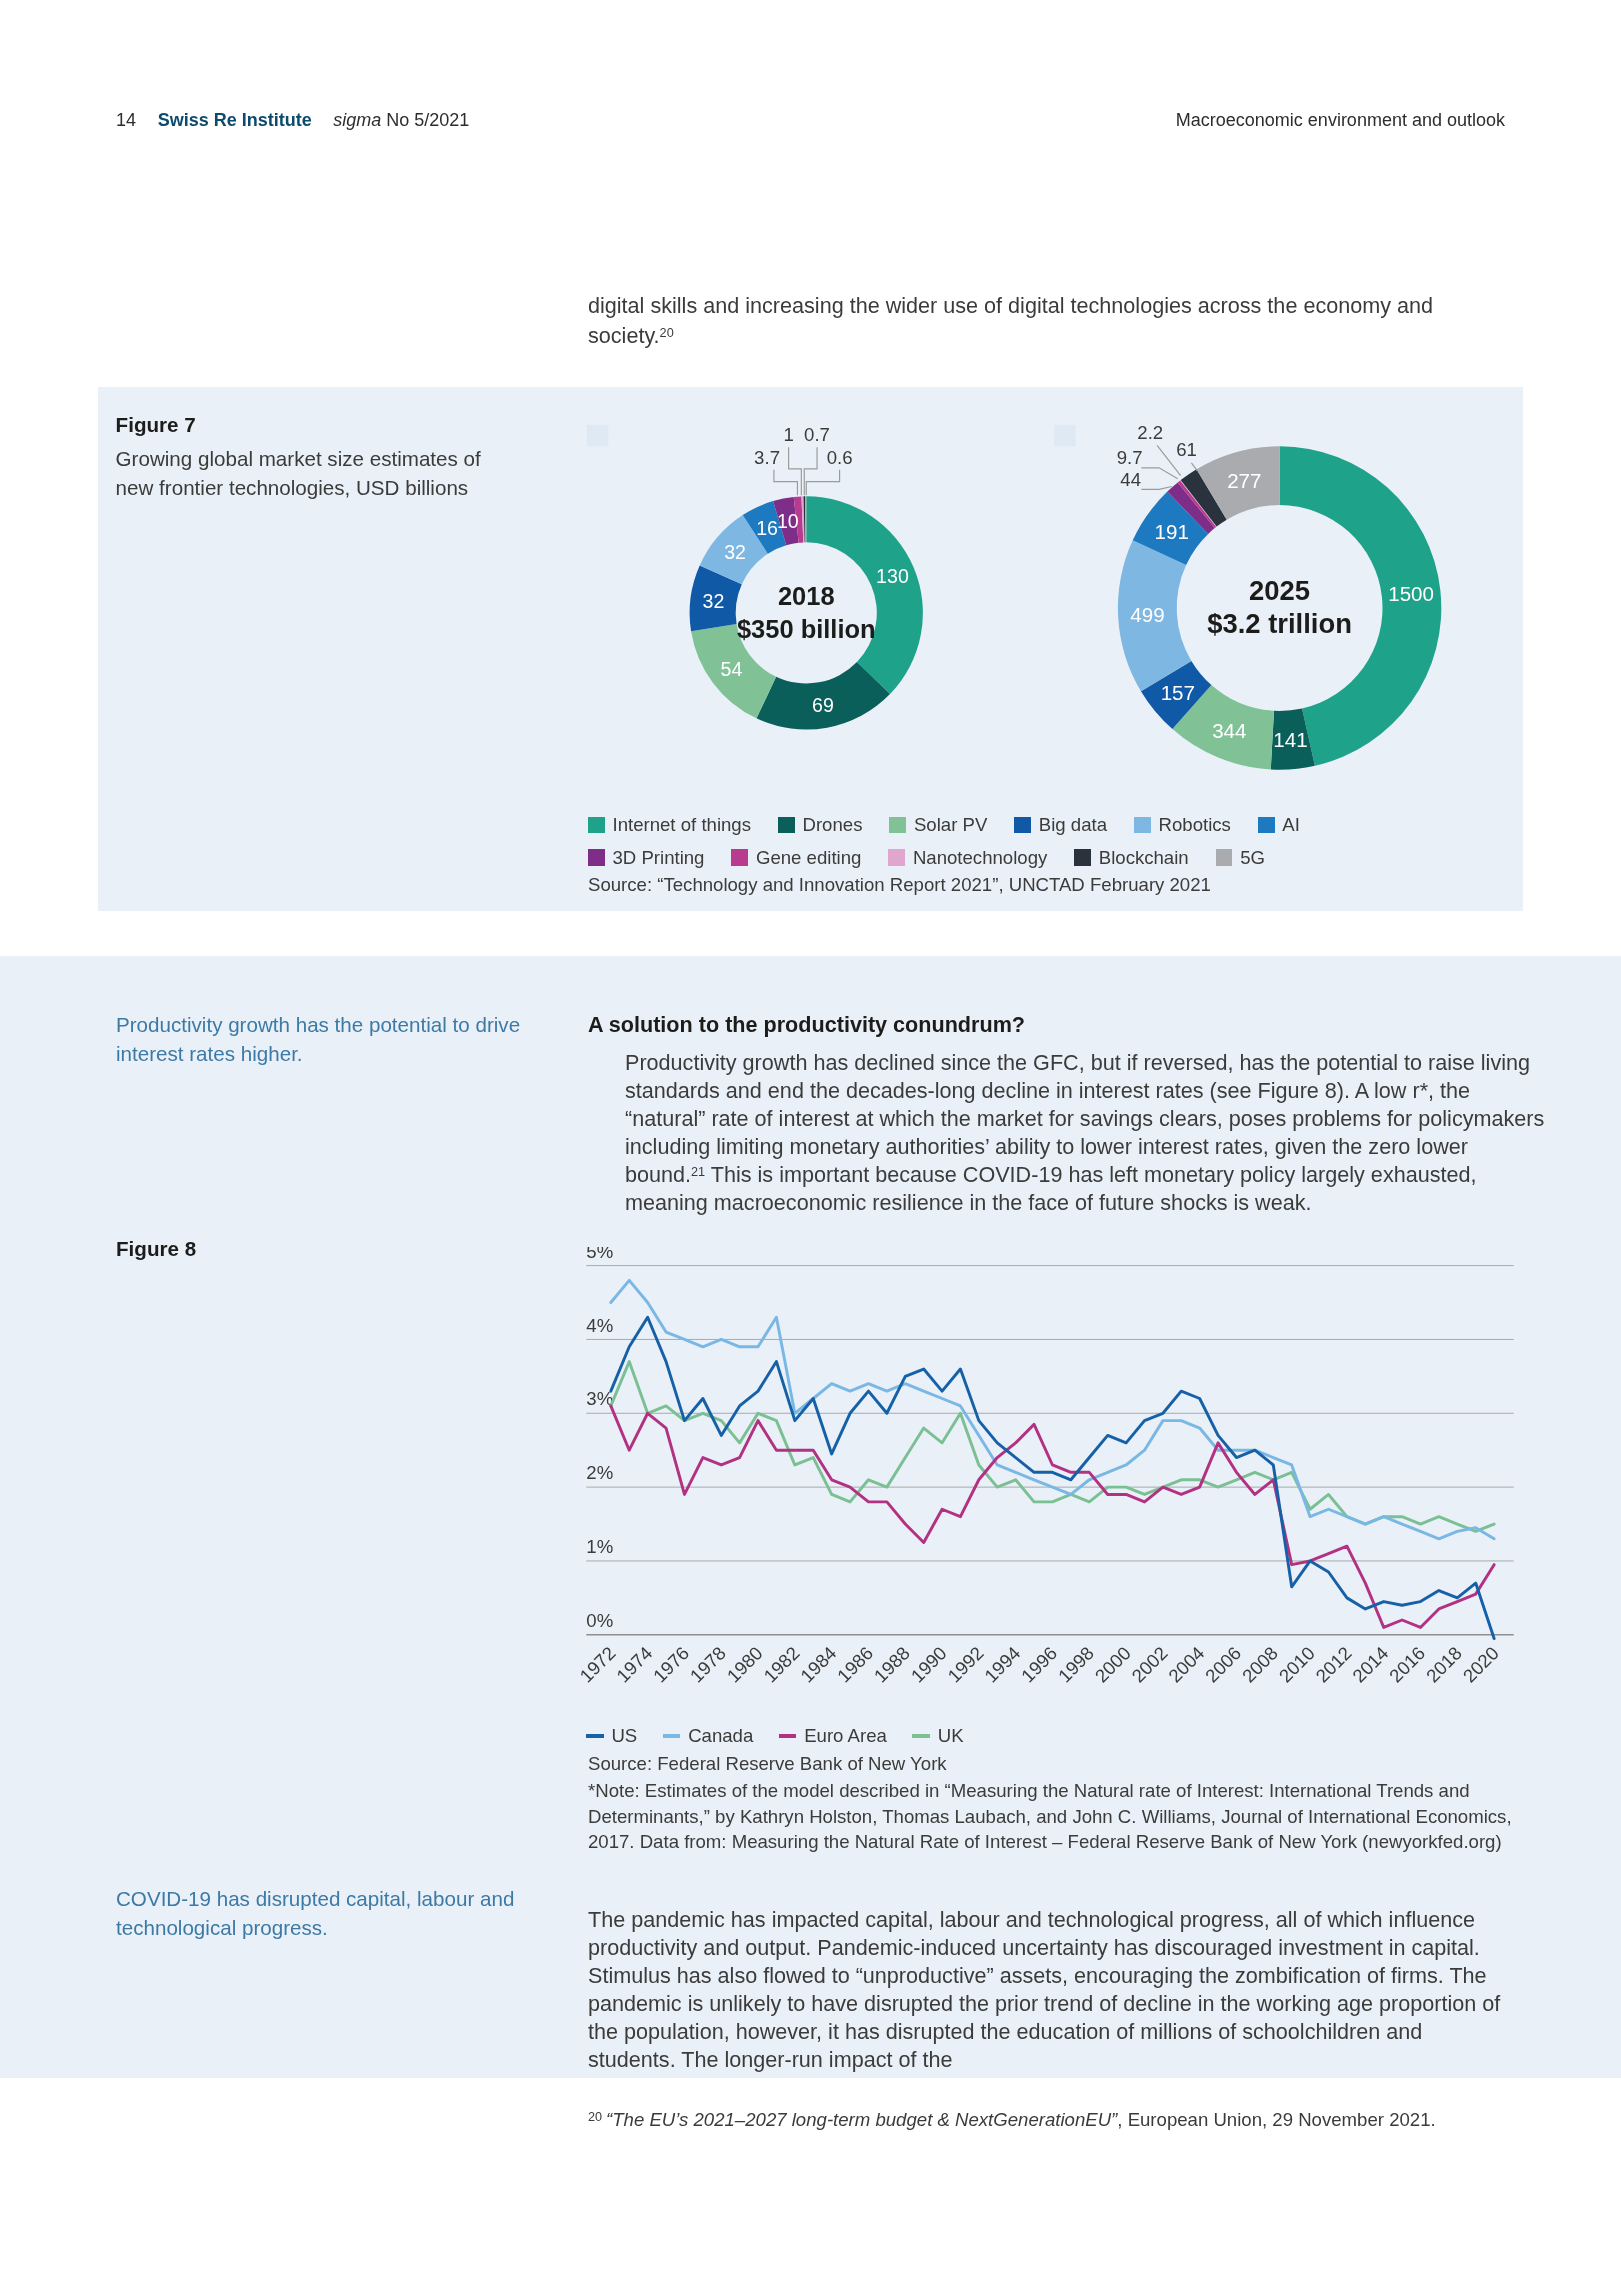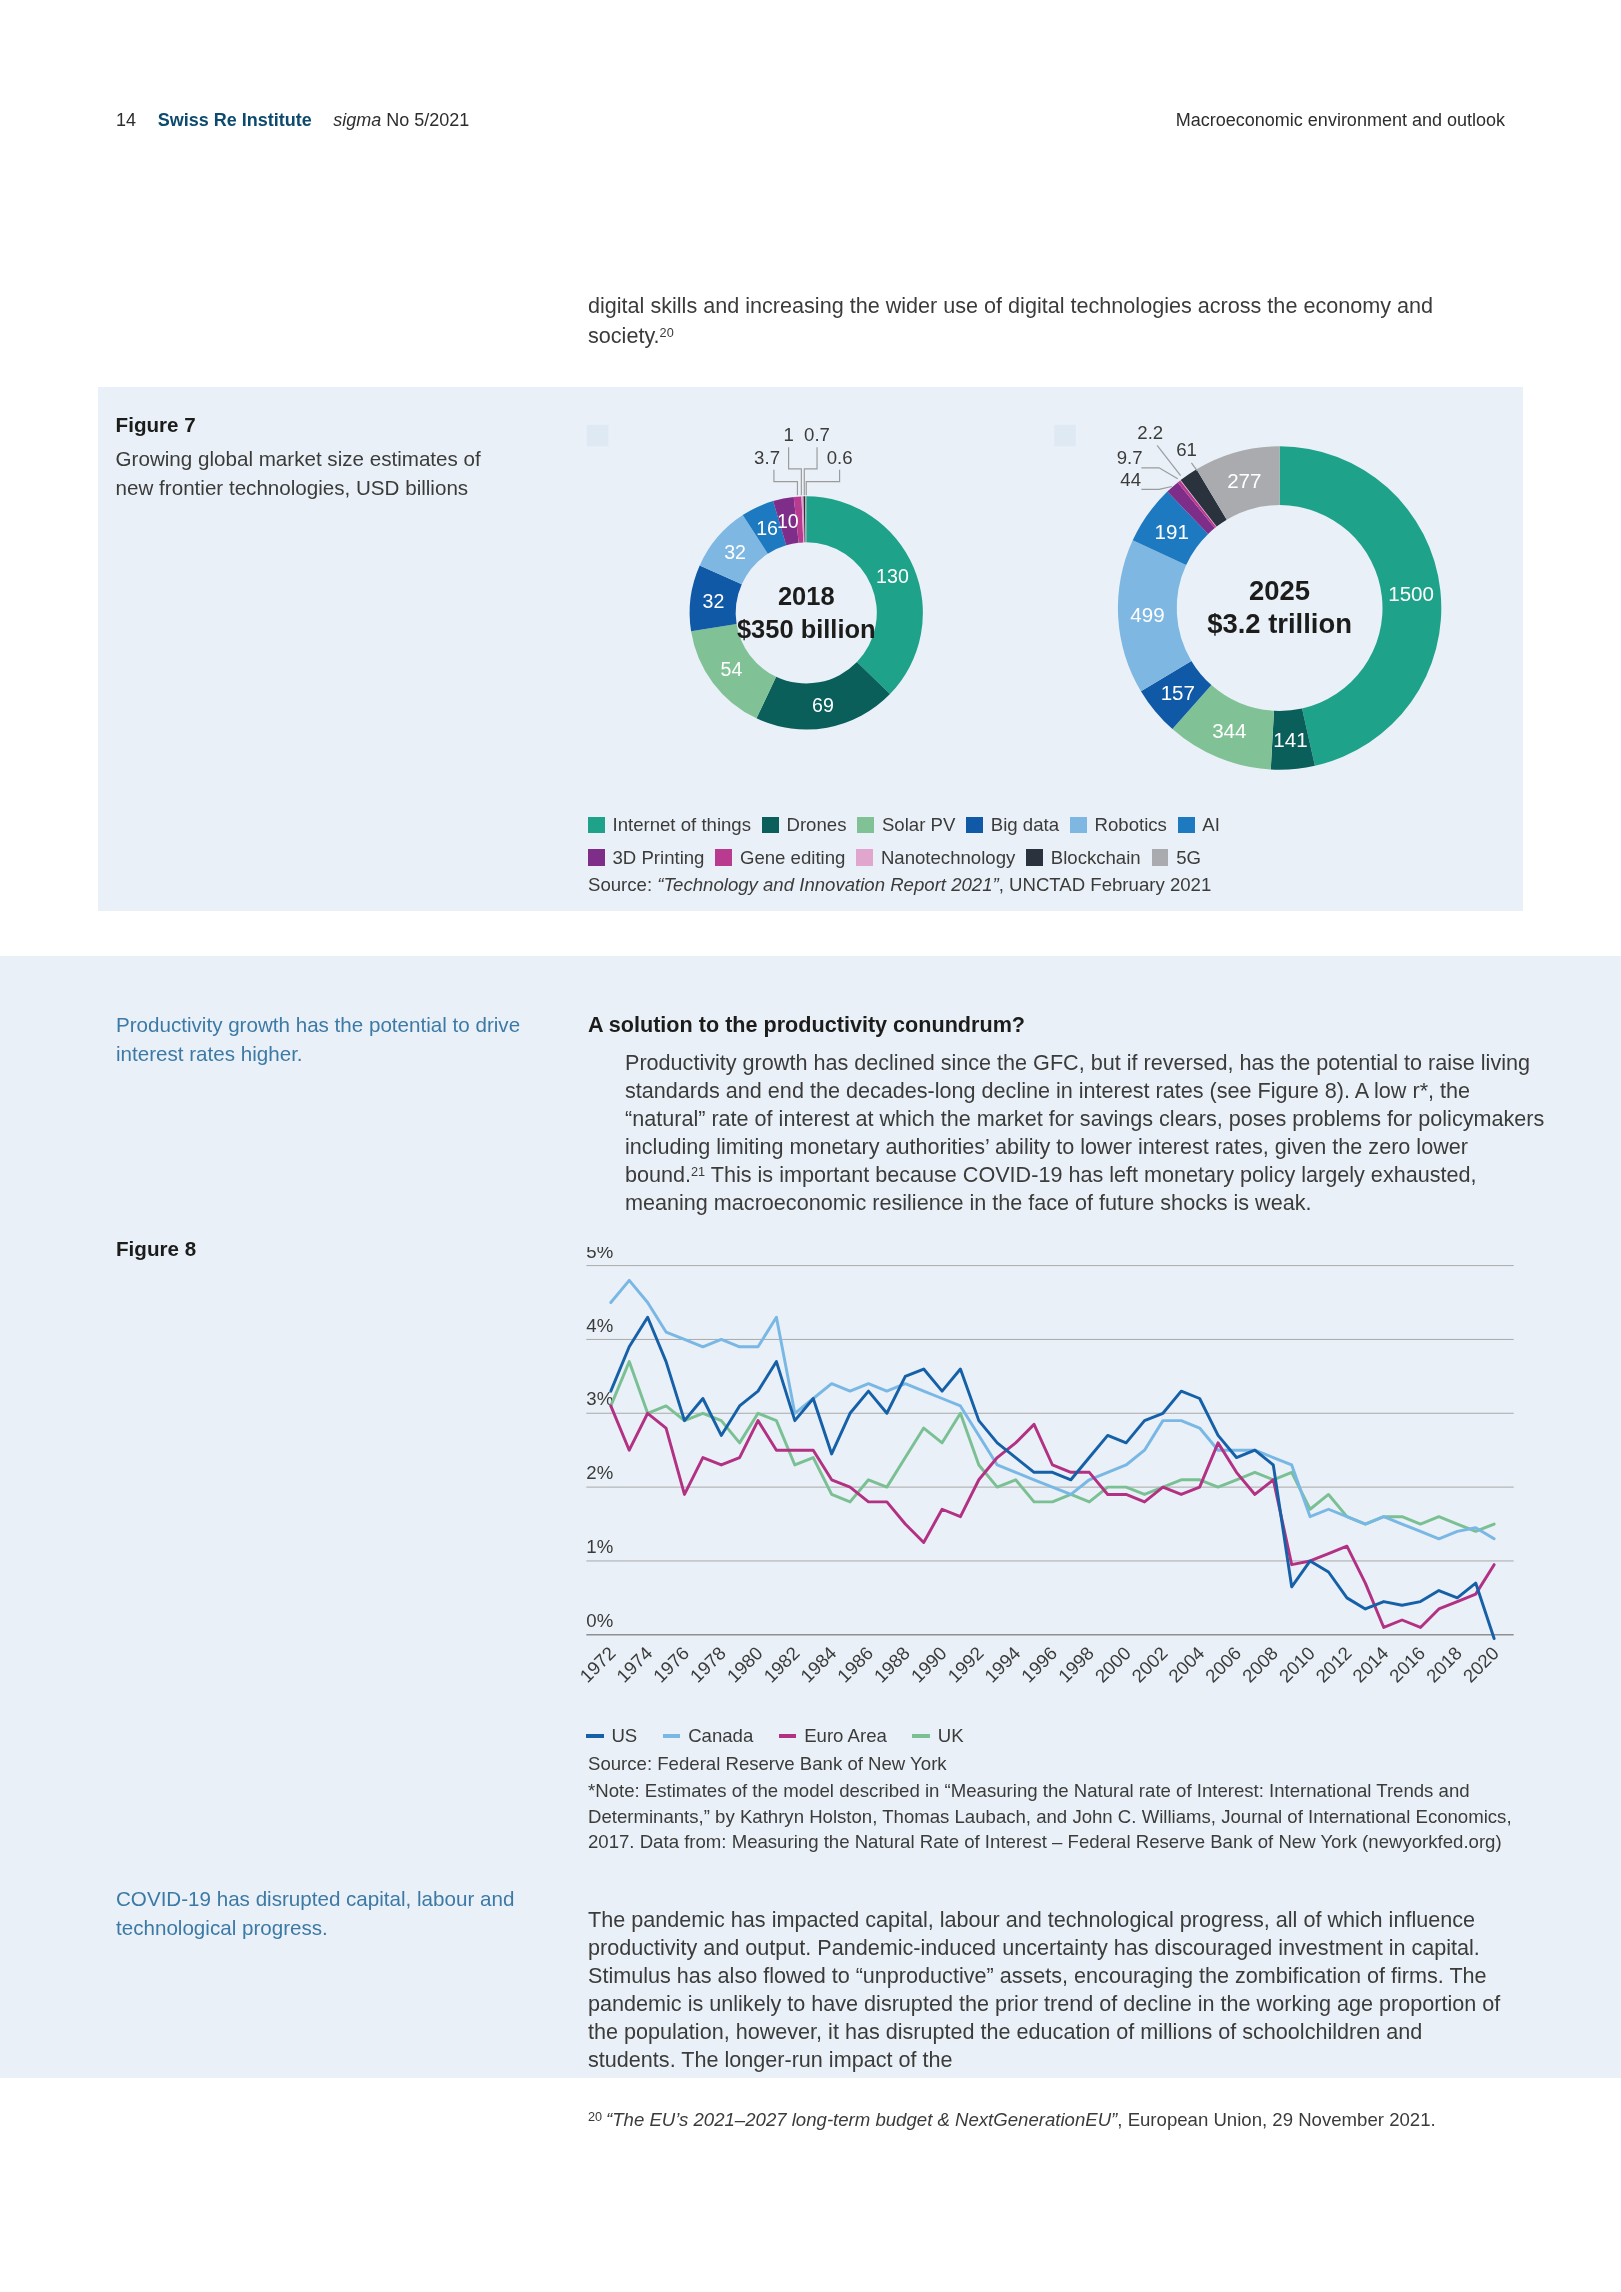--- a/index.html
+++ b/index.html
@@ -14,25 +14,25 @@
   
   .intro{position:absolute;left:588px;top:269px;width:926px;font-size:21.6px;line-height:30px;}
   sup.fnref{font-size:12.7px;line-height:0;vertical-align:5.9px;}
   
   .fig7{position:absolute;left:98px;top:387px;width:1425px;height:524px;background:#e9f0f8;}
   .fig-label{font-weight:bold;font-size:20.6px;color:#1c1c1b;}
   .fig7 .fig-label{position:absolute;left:17.6px;top:25.5px;}
   .fig7-caption{position:absolute;left:17.6px;top:57px;width:392px;font-size:20.6px;line-height:29px;}
   #donut-svg{position:absolute;left:461px;top:24.5px;}
   .fig7-legend{position:absolute;left:490px;top:427px;display:flex;flex-direction:column;gap:10.8px;font-size:18.6px;}
-  .legend-row{display:flex;gap:11px;}
+  .legend-row{display:flex;gap:27px;}
   .legend-item{display:flex;align-items:center;gap:7.8px;white-space:nowrap;}
   .legend-swatch{width:16.7px;height:16.7px;flex:0 0 auto;}
   .fig7-source{position:absolute;left:490px;top:487px;font-size:18.6px;}
-  .fig7-source .it{font-style:italic;}
+  .fig7-source .it{}
   
   .band{position:absolute;left:0;top:956px;width:1621px;height:1122px;background:#e9f0f8;}
   
   .side-note{position:absolute;color:#3c7aa5;font-size:20.6px;line-height:29px;}
   #side-note-1{left:116px;top:1010px;width:436px;}
   #side-note-2{left:116px;top:1884px;width:436px;}
   
   .heading{position:absolute;left:588px;top:994px;font-size:21.6px;font-weight:bold;color:#1c1c1b;}
   .para{position:absolute;left:588px;width:926px;font-size:21.6px;line-height:28px;}
   #para-2{top:1027px;margin-left:37px;}

